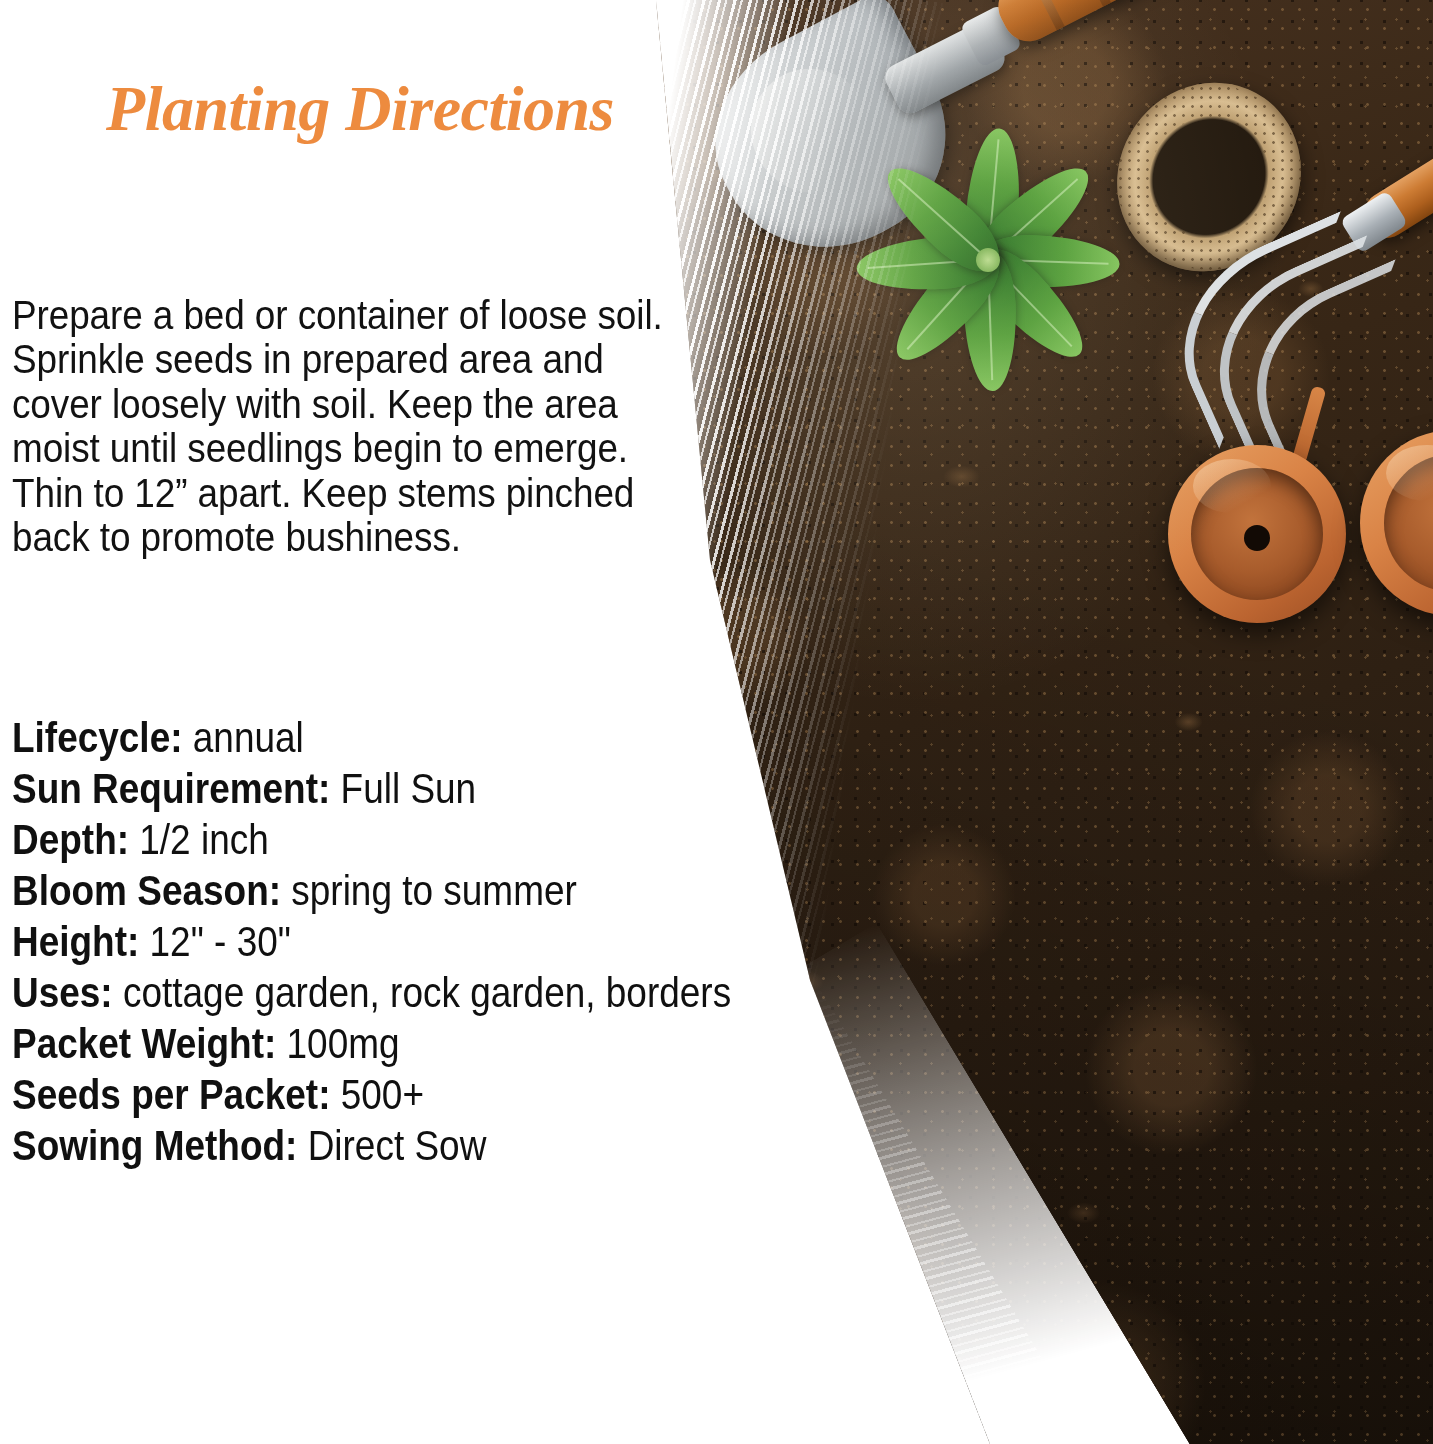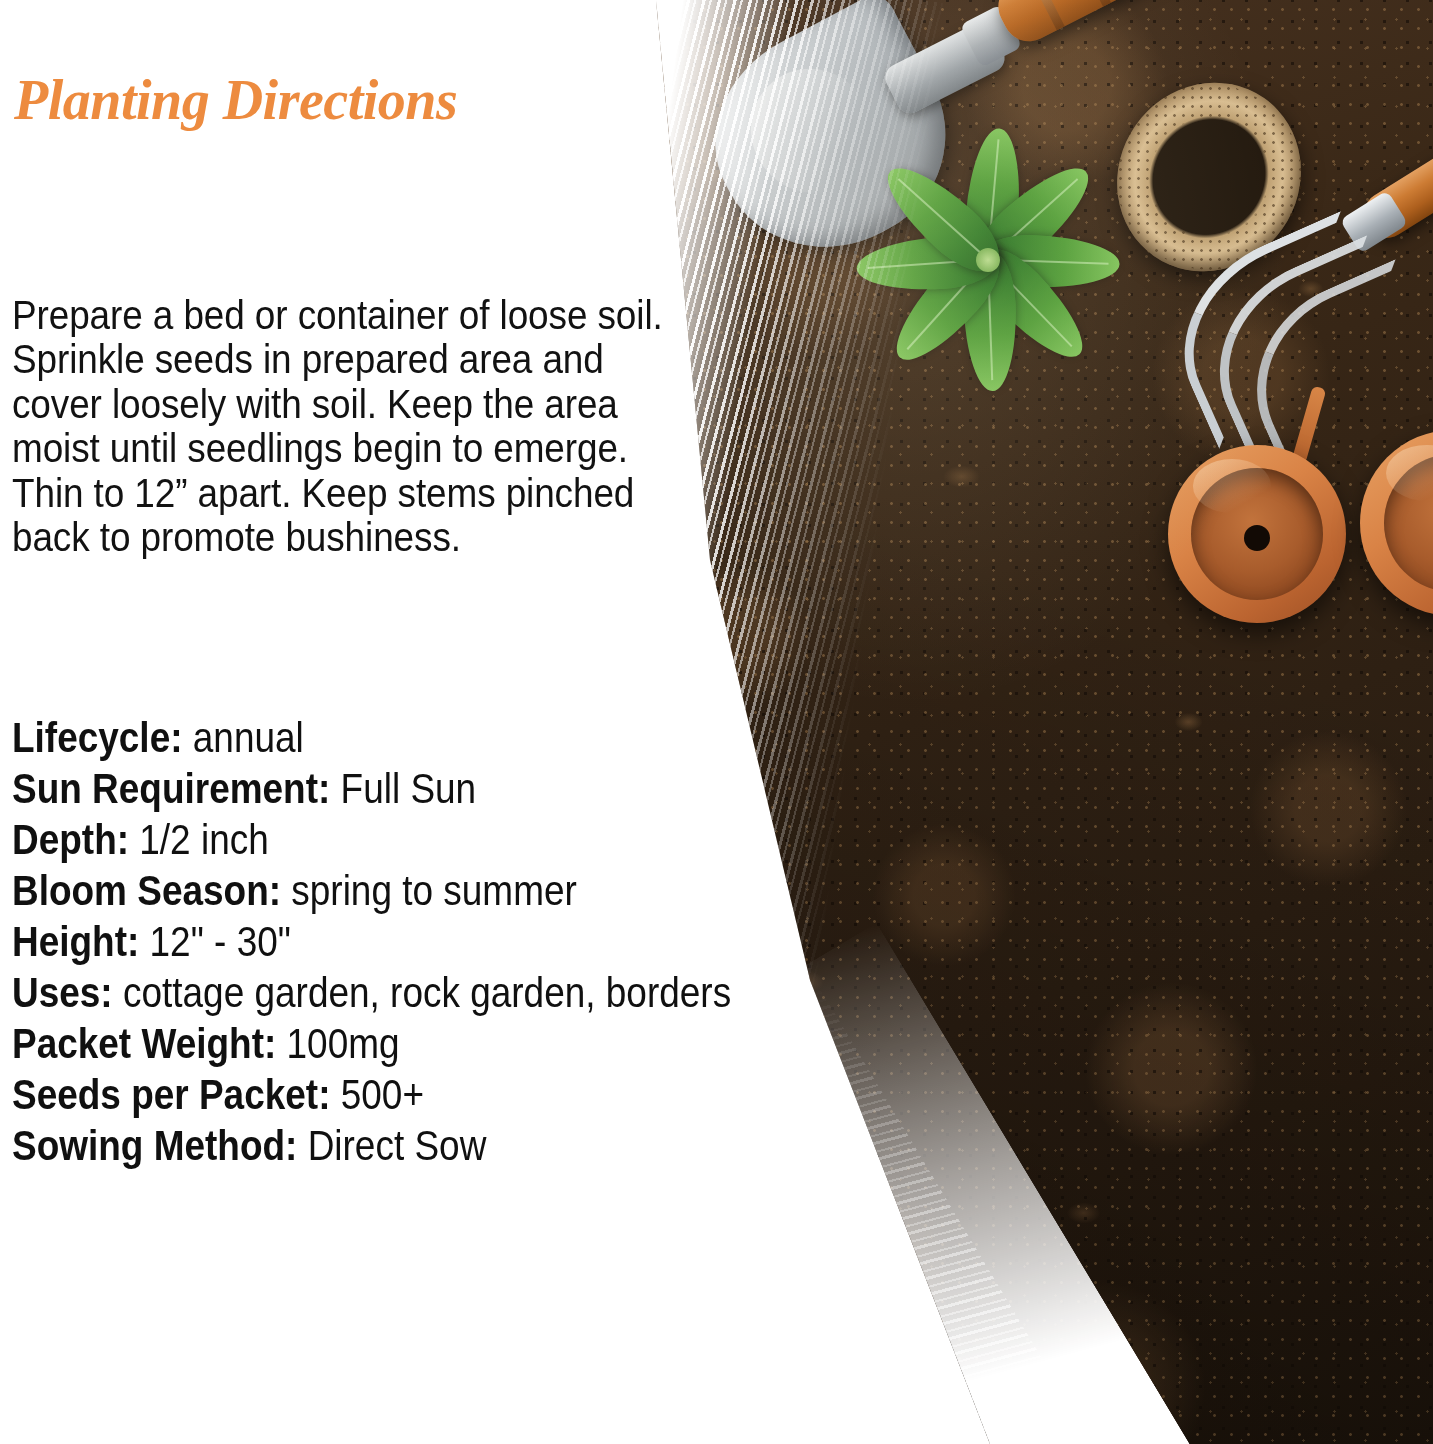--- a/index.html
+++ b/index.html
@@ -127,21 +127,22 @@
   .heading{
     font-family:"Liberation Serif", "DejaVu Serif", serif;
     font-weight:bold;font-style:italic;
     color:#ED8B3F;
     line-height:.95;
     letter-spacing:-.5px;
   }
   #h-planting{
     position:absolute;left:14px;top:36px;
     width:600px;
-    font-size:56px;
+    font-size:64px;
+    text-align:right;
   }
   #h-seedinfo{
     position:absolute;left:14px;top:604px;
     width:900px;
     font-size:76px;
     white-space:nowrap;
   }
 
   #body-text{
     position:absolute;left:12px;top:252px;

